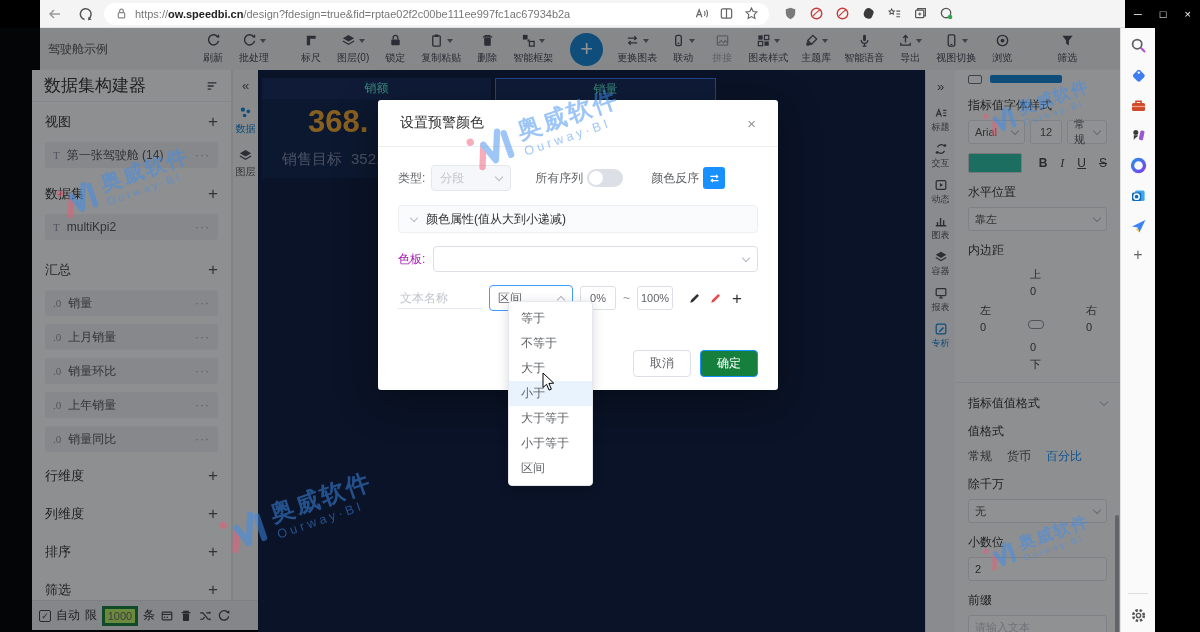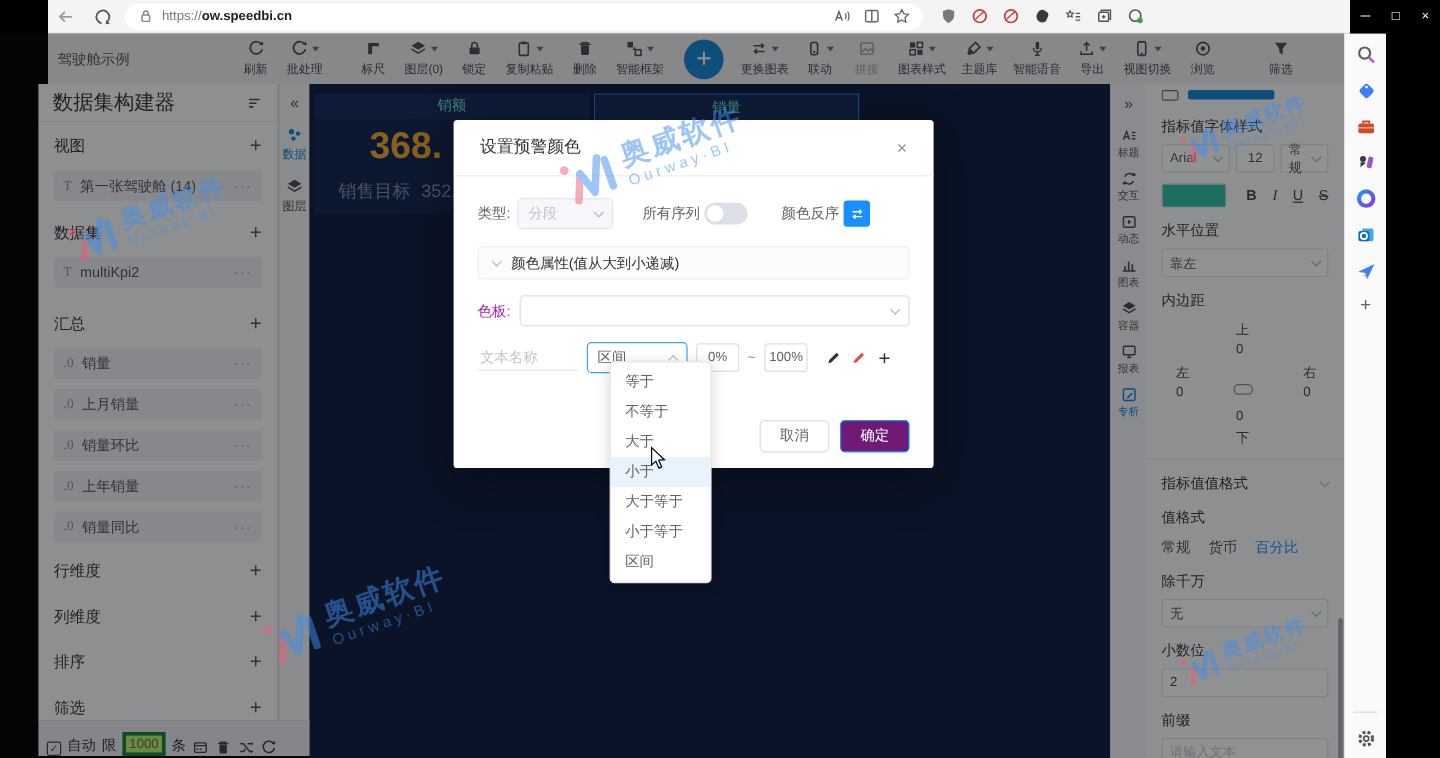--- a/index.html
+++ b/index.html
@@ -46,21 +46,21 @@
            padding:0 12px;font-size:17px;color:#333;border-bottom:1px solid #eaecef;}
   .sb-body{padding:4px 13px;}
   .sec{display:flex;justify-content:space-between;align-items:center;height:32px;font-size:13px;color:#333;}
   .plus{font-size:17px;color:#555;font-weight:400;}
   .field{height:26px;background:#edeff2;border-radius:3px;display:flex;align-items:center;
          padding:0 8px;margin:4px 0 8px;font-size:12px;color:#555;}
   .fic{color:#8a94a6;font-size:11px;margin-right:7px;font-family:"Liberation Serif","DejaVu Serif",serif;}
   .dots{margin-left:auto;color:#9aa0aa;}
   .dots::after{content:"···";letter-spacing:1px;}
   .sb-bottom{position:absolute;left:32px;top:600px;width:226px;height:30px;background:#e9ebee;
-             border-top:1px solid #dcdfe3;display:flex;align-items:flex-end;gap:5px;padding:0 7px;
+             border-top:1px solid #dcdfe3;display:flex;align-items:center;gap:5px;padding:0 7px;
              font-size:12px;color:#333;z-index:5;}
   .cb{width:12px;height:12px;border:1.3px solid #444;display:inline-flex;align-items:center;
       justify-content:center;font-size:9px;color:#444;border-radius:2px;}
   .cb::after{content:"✓";}
   .limit-input{width:36px;height:20px;background:#bef264;border:3px solid #15803d;font-size:11px;
                text-align:center;color:#666;padding:0;}
   .bicon{width:14px;height:14px;color:#444;flex:0 0 auto;}
 
   
   .sdock{position:absolute;left:232px;top:70px;width:26px;height:530px;background:#f3f4f6;
@@ -158,21 +158,21 @@
   .opsel{width:84px;height:26px;border:1px solid #409eff;border-radius:4px;display:flex;align-items:center;
          justify-content:space-between;padding:0 8px;color:#606266;background:#fff;}
   .pct{width:36px;height:24px;border:1px solid #dcdfe6;border-radius:3px;font-size:11px;text-align:center;
        color:#606266;padding:0 1px;overflow:hidden;}
   .tilde{color:#909399;}
   .micon{width:14px;height:14px;}
   .mplus{font-size:17px;color:#303133;line-height:1;margin-left:2px;}
   .m-foot{position:absolute;right:20px;bottom:13px;display:flex;gap:9px;}
   .btn{height:27px;padding:0 16px;border-radius:4px;font-size:12px;display:flex;align-items:center;}
   .btn-cancel{border:1px solid #dcdfe6;color:#606266;background:#fff;}
-  .btn-ok{background:#701a75;color:#fff;border:1px solid #1890ff;}
+  .btn-ok{background:#15803d;color:#fff;border:1px solid #1890ff;}
 
   
   .dd{position:absolute;left:508px;top:301px;width:85px;background:#fff;border:1px solid #e4e7ed;
       border-radius:4px;box-shadow:0 2px 12px rgba(0,0,0,.15);z-index:45;padding:4px 0;}
   .dd-item{height:25px;line-height:25px;padding-left:12px;font-size:12px;color:#606266;}
   .dd-item.hover{background:#e8f3fe;}
 
   
   .wm{position:absolute;display:flex;align-items:center;gap:7px;opacity:.5;
       transform:rotate(-19deg);pointer-events:none;z-index:42;color:#3e8ef0;}
@@ -368,20 +368,21 @@
       </svg>
     <svg class="nav-ic dark" style="transform:rotate(90deg)">
         <use href="#i-refresh"></use>
       </svg>
     <div class="urlbar">
       <svg class="cicon" style="color:#888;margin-right:6px;flex:0 0 auto">
           <use href="#i-clock-lock"></use>
         </svg>
       <span>https://</span>
         <span class="dom">ow.speedbi.cn</span>
+        <span>/design?fdesign=true&amp;fid=rptae02f2c00be111ee997fc1ac67934b2a</span>
       <span class="tail">
         <svg class="cicon">
             <use href="#i-aloud"></use>
           </svg>
         <svg class="cicon">
             <use href="#i-split"></use>
           </svg>
         <svg class="cicon">
             <use href="#i-star"></use>
           </svg>

